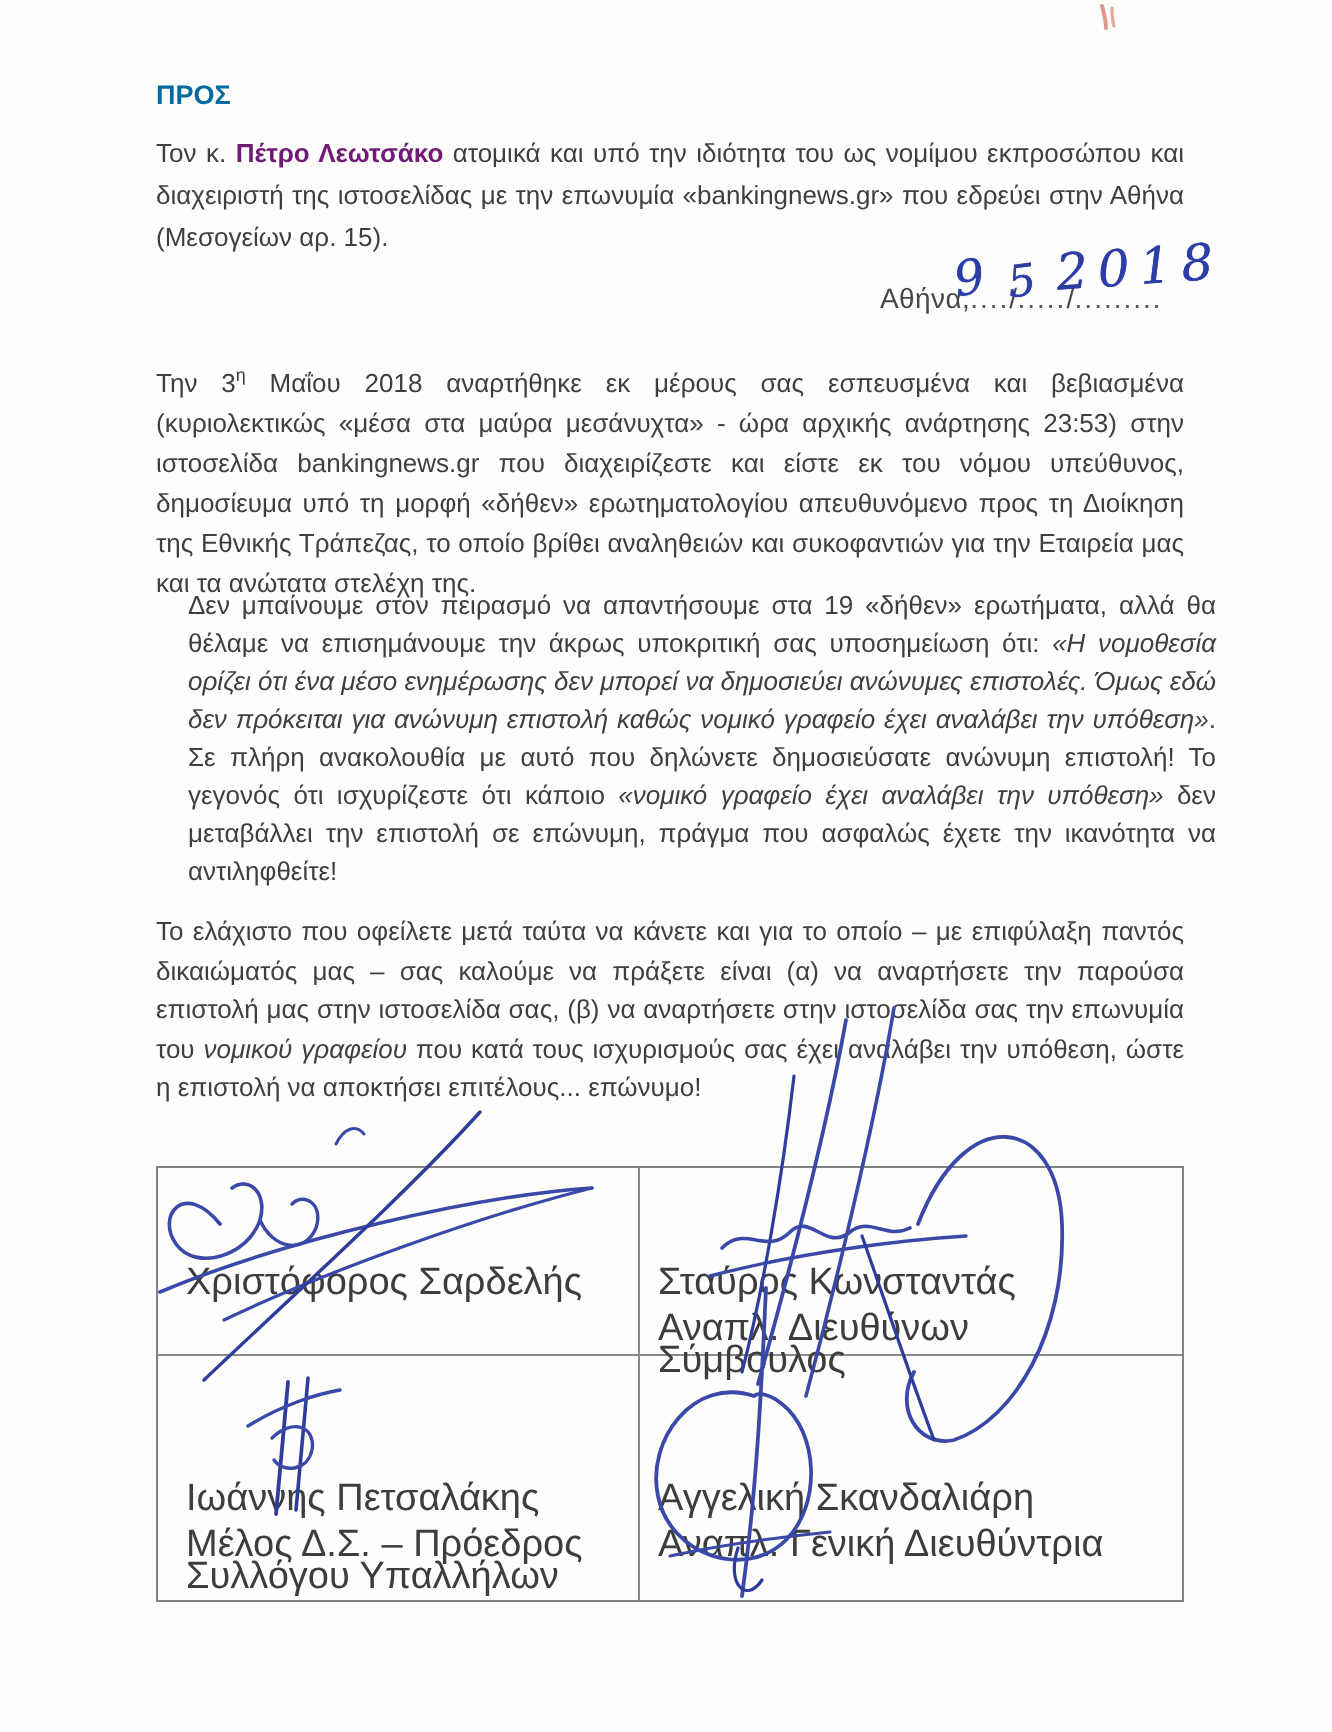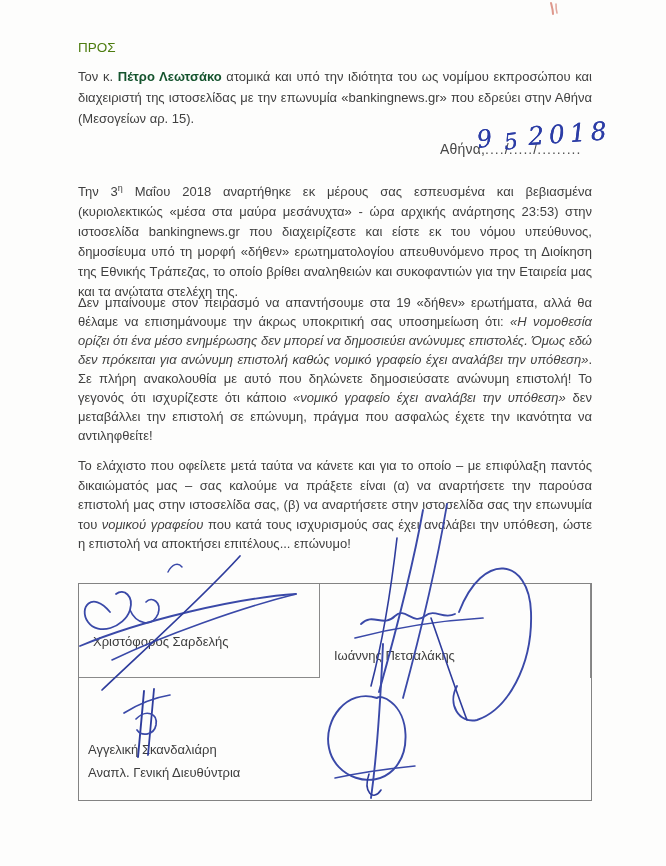--- a/index.html
+++ b/index.html
@@ -6,34 +6,34 @@
   .page{
     position:relative;
     width:666px;height:866px;
     margin:0 auto;
     background:#fdfdfc;
     font-family:"Liberation Sans","DejaVu Sans",sans-serif;
     color:#3f3f3f;
     overflow:hidden;
   }
   .abs{position:absolute;}
-  .pros{left:78px;top:40px;font-size:13.5px;font-weight:normal;color:#4d7c0f;}
+  .pros{left:78px;top:40px;font-size:13.5px;font-weight:bold;color:#0369a1;}
   .bodytext{
     left:78px;width:514px;
     font-size:13px;line-height:20px;
     text-align:justify;
     color:#3f3f3f;
     margin:0;
   }
   .addressee{top:66px;line-height:21px;}
   .p1{top:182px;}
-  .p2{top:293px;line-height:19px;}
+  .p2{top:293px;line-height:19px;margin-left:16px;}
   .p3{top:456px;line-height:19.5px;}
   .p4{top:531px;text-align:left;}
-  .bold-run{font-weight:bold;color:#14532d;}
+  .bold-run{font-weight:bold;color:#701a75;}
   .italic-run{font-style:italic;}
   sup{font-size:9px;line-height:0;}
   
   .dateline{left:440px;top:141px;font-size:14px;color:#474747;letter-spacing:.2px;white-space:nowrap;}
   .dots{letter-spacing:1px;color:#555;}
   .hw{
     font-family:"DejaVu Serif",serif;
     font-style:italic;
     color:#2c3da6;
     white-space:nowrap;
@@ -49,21 +49,21 @@
     display:grid;
     grid-template-columns:241px 1fr;
     grid-template-rows:94px 1fr;
     box-sizing:border-box;
     background:transparent;
   }
   .cell{
     box-sizing:border-box;
     padding-left:14px;
     display:flex;flex-direction:column;justify-content:flex-start;
-    font-size:13px;color:#3d3d3d;
+    font-size:19px;color:#3d3d3d;
   }
   .cell.c1{border-right:1.5px solid #8a8a8a;border-bottom:1.5px solid #8a8a8a;padding-top:50px;}
   .cell.c2{border-bottom:1.5px solid #8a8a8a;padding-left:9px;padding-top:50px;}
   .cell.c3{border-right:1.5px solid #8a8a8a;padding-top:64px;}
   .cell.c4{padding-left:9px;padding-top:64px;}
   .sig-name{line-height:16px;}
   .sig-title{margin-top:7px;line-height:16px;width:200px;}
   .cell.c2 .sig-title,.cell.c4 .sig-title{width:230px;}
   
   .ink{position:absolute;overflow:visible;pointer-events:none;}
@@ -96,22 +96,27 @@
 
   <p class="abs bodytext p2"><span>Δεν μπαίνουμε στον πειρασμό να απαντήσουμε στα 19 «δήθεν» ερωτήματα, αλλά θα θέλαμε να επισημάνουμε την άκρως υποκριτική σας υποσημείωση ότι: </span><span class="italic-run">«Η νομοθεσία ορίζει ότι ένα μέσο ενημέρωσης δεν μπορεί να δημοσιεύει ανώνυμες επιστολές. Όμως εδώ δεν πρόκειται για ανώνυμη επιστολή καθώς νομικό γραφείο έχει αναλάβει την υπόθεση»</span><span>. Σε πλήρη ανακολουθία με αυτό που δηλώνετε δημοσιεύσατε ανώνυμη επιστολή! Το γεγονός ότι ισχυρίζεστε ότι κάποιο </span><span class="italic-run">«νομικό γραφείο έχει αναλάβει την υπόθεση»</span><span> δεν μεταβάλλει την επιστολή σε επώνυμη, πράγμα που ασφαλώς έχετε την ικανότητα να αντιληφθείτε!</span></p>
 
   <p class="abs bodytext p3"><span>Το ελάχιστο που οφείλετε μετά ταύτα να κάνετε και για το οποίο – με επιφύλαξη παντός δικαιώματός μας – σας καλούμε να πράξετε είναι (α) να αναρτήσετε την παρούσα επιστολή μας στην ιστοσελίδα σας, (β) να αναρτήσετε στην ιστοσελίδα σας την επωνυμία του </span><span class="italic-run">νομικού γραφείου</span><span> που κατά τους ισχυρισμούς σας έχει αναλάβει την υπόθεση, ώστε η επιστολή να αποκτήσει επιτέλους... επώνυμο!</span></p>
 
 
   <div class="abs sig-table">
     <div class="cell c1">
       <div class="sig-name">Χριστόφορος Σαρδελής</div>
     </div>
+    <div class="cell c2">
+      <div class="sig-name">Σταύρος Κωνσταντάς</div>
+      <div class="sig-title">Αναπλ. Διευθύνων Σύμβουλος</div>
+    </div>
     <div class="cell c3">
       <div class="sig-name">Ιωάννης Πετσαλάκης</div>
+      <div class="sig-title">Μέλος Δ.Σ. – Πρόεδρος Συλλόγου Υπαλλήλων</div>
     </div>
     <div class="cell c4">
       <div class="sig-name">Αγγελική Σκανδαλιάρη</div>
       <div class="sig-title">Αναπλ. Γενική Διευθύντρια</div>
     </div>
   </div>
 
   <svg class="ink" style="left:72px;top:550px;" width="230" height="150" viewBox="0 0 230 150" aria-label="Χριστόφορος Σαρδελής">
     <path class="ink-main" stroke-width="1.8" d="M38,62 C20,40 6,58 16,72 C26,86 52,78 58,60 C62,46 52,38 44,44"></path>
     <path class="ink-main" stroke-width="1.7" d="M58,60 C64,74 80,78 86,64 C90,52 80,46 74,52"></path>

